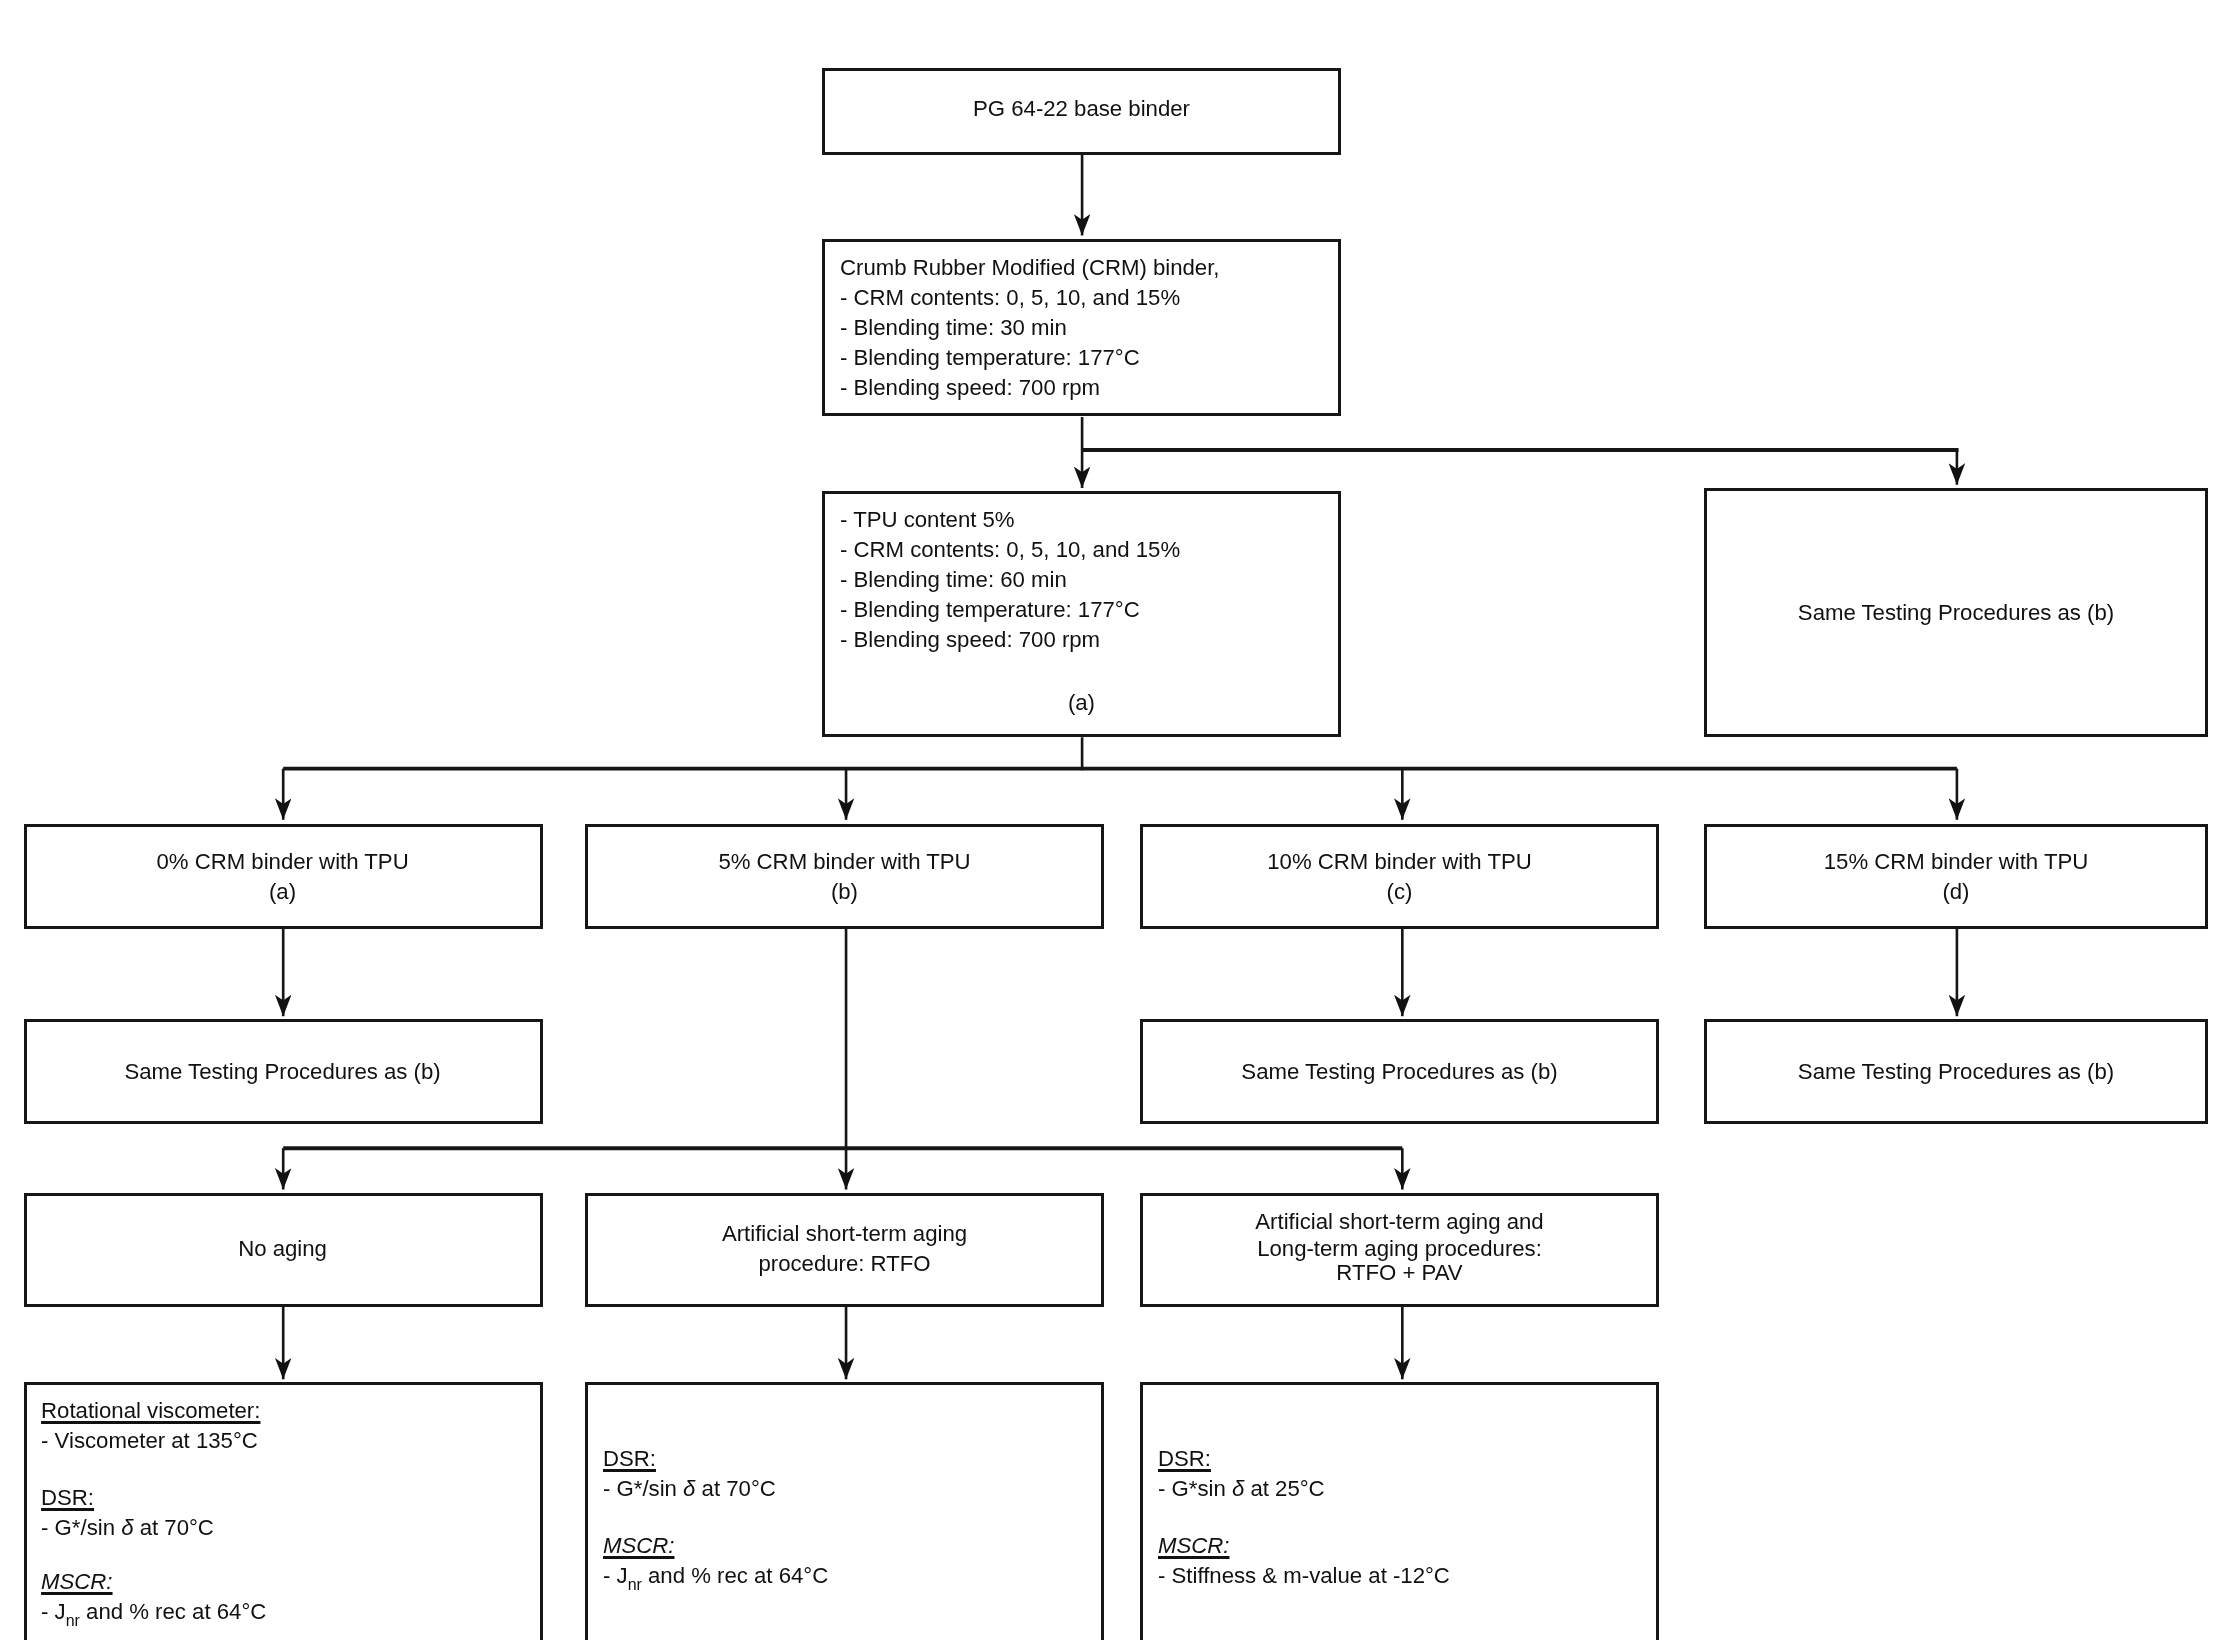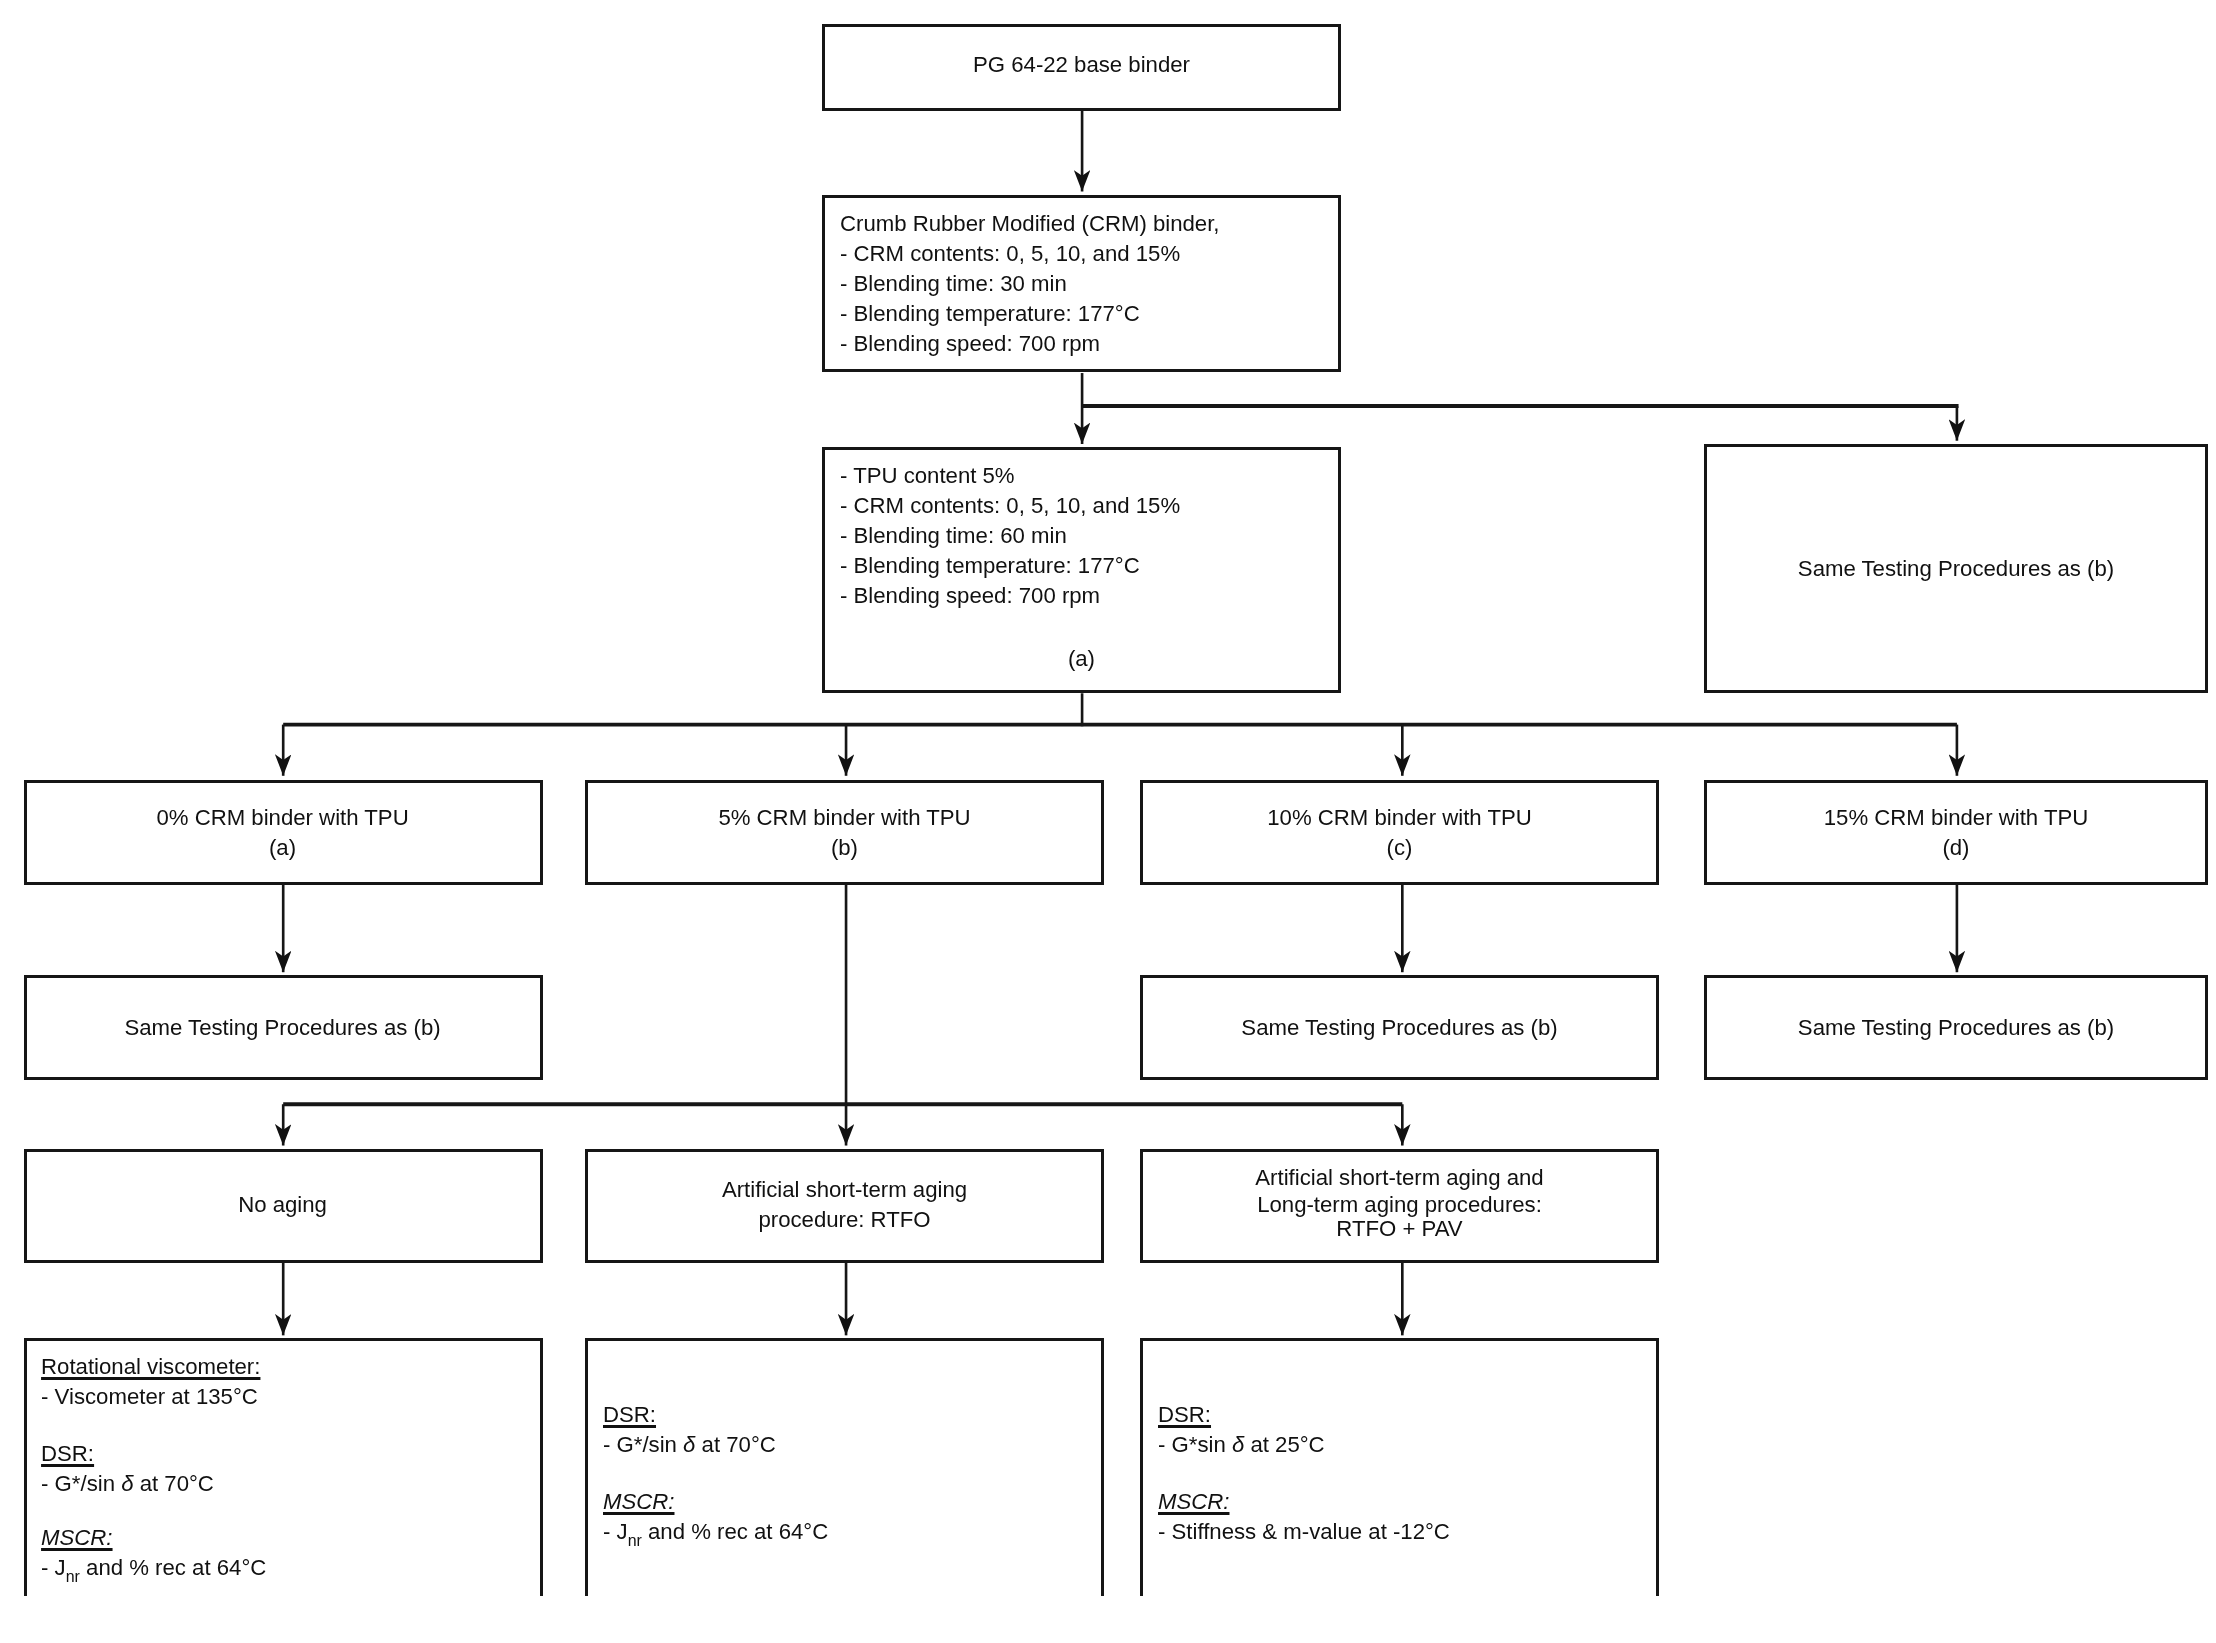--- a/index.html
+++ b/index.html
@@ -1,16 +1,16 @@
 <!DOCTYPE html>
 <html style="font-size:8.8px"><head>
 <meta charset="utf-8">
 <style>
   html,body { margin:0; padding:0; background:#ffffff; }
-  .wrap { width:2216px; height:1596px; background:#ffffff; overflow:hidden; }
+  .wrap { width:2216px; height:1596px; background:#ffffff; overflow:hidden;margin-top:44px; }
   .stage {
     position:relative; width:739px; height:548px;
     transform:scale(3); transform-origin:0 0;
     font-family:"Liberation Sans","DejaVu Sans",sans-serif;
     color:#111111; background:#ffffff;
   }
   .wires { position:absolute; left:0; top:0; width:739px; height:548px; }
   .node {
     position:absolute; box-sizing:border-box; background:#ffffff;
     border:1.1px solid #161616; font-size:7.4px; line-height:10px;

